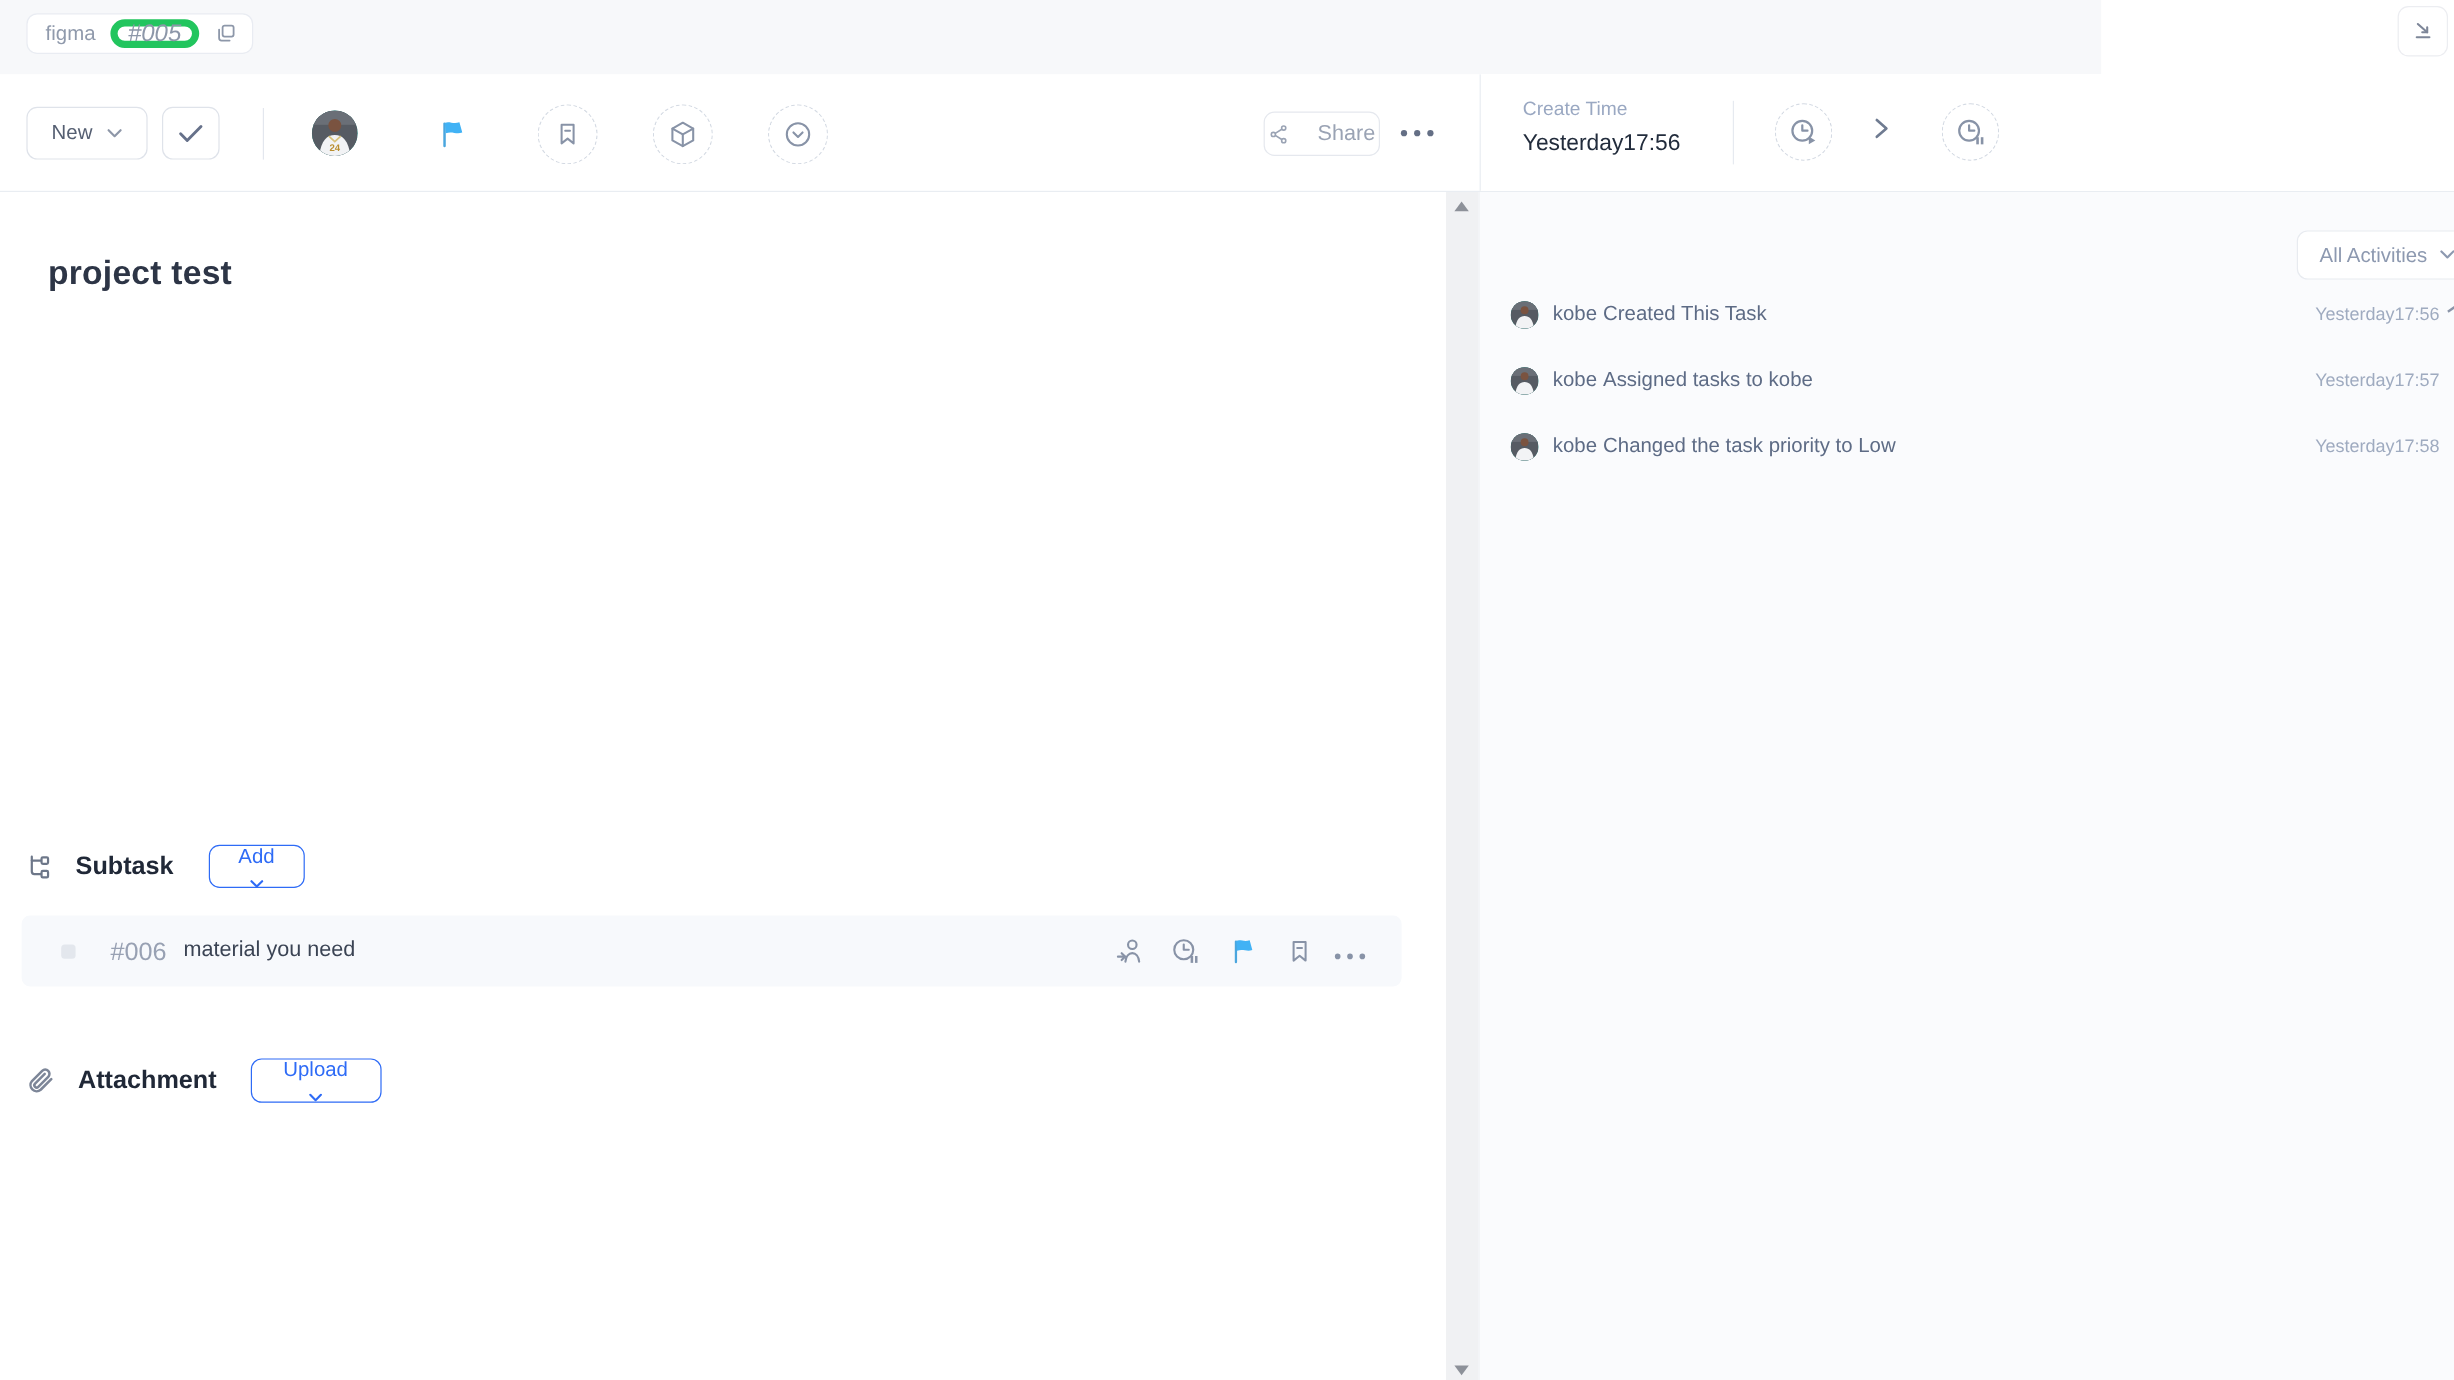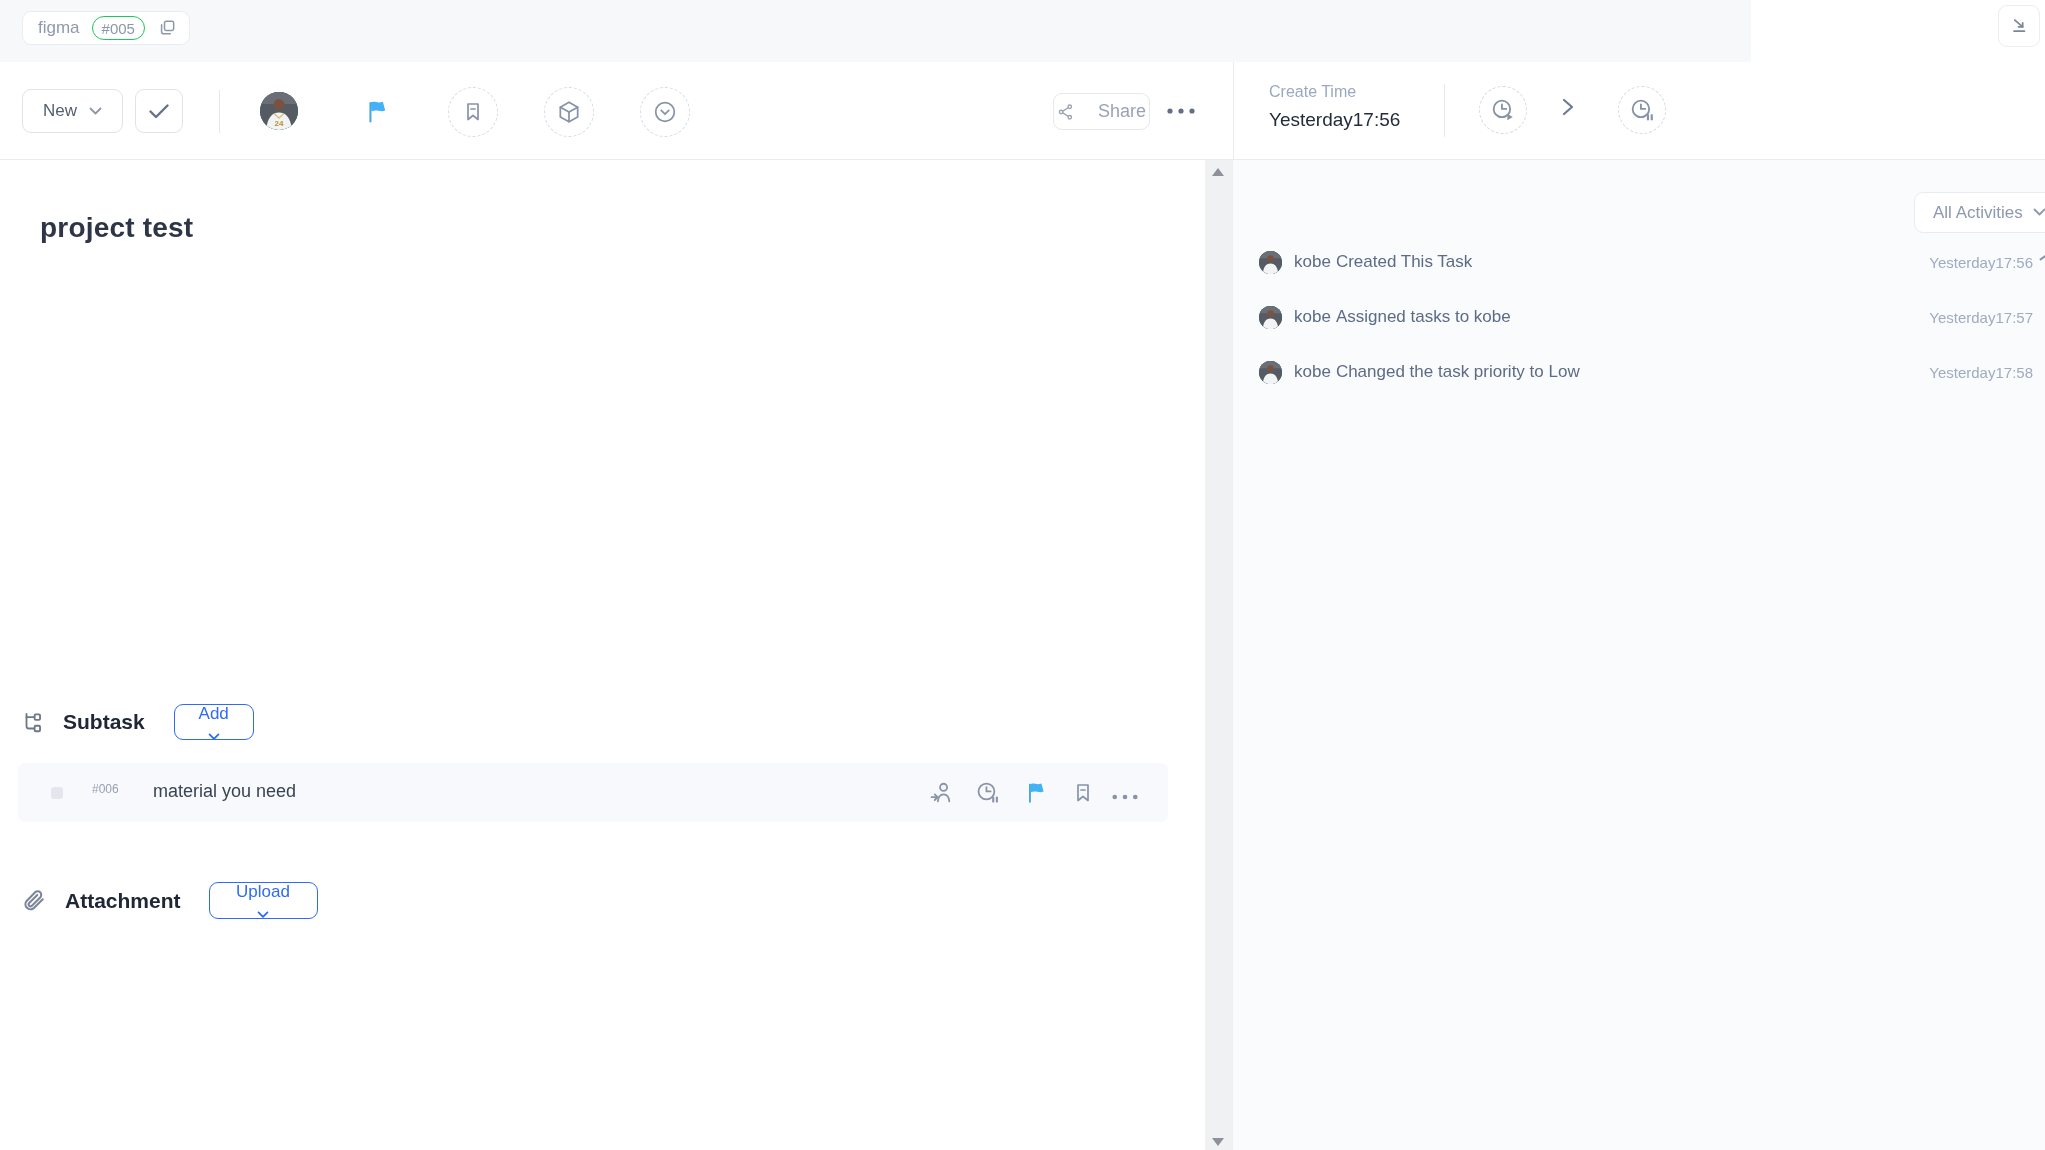--- a/index.html
+++ b/index.html
@@ -5,22 +5,22 @@
   * { margin:0; padding:0; box-sizing:border-box; }
   html,body { background:#fff; }
   body { font-family:"Liberation Sans","DejaVu Sans",sans-serif; }
   .screen { position:relative; width:2045px; height:1150px; overflow:hidden; background:#fff; }
 
   
   .topstrip { position:absolute; left:0; top:0; width:1751px; height:62px; background:#f7f8fa; }
   .crumb-pill { position:absolute; left:22px; top:11px; height:34px; display:flex; align-items:center; gap:12px;
                 padding:0 12px 0 15px; background:#fff; border:1px solid #e9ecf2; border-radius:9px; }
   .crumb-project { font-size:17px; color:#909aac; }
-  .task-badge { display:inline-flex; align-items:center; height:24px; padding:0 9px; border:1px solid #22c55e;
-                border-radius:12px; font-size:15px; color:#8d97a9; }
+  .task-badge { display:inline-flex; align-items:center; height:24px; padding:0 9px; border:6px solid #22c55e;
+                border-radius:12px; font-size:20px; color:#8d97a9;font-style:italic; }
   .icon-btn-plain { display:inline-flex; align-items:center; justify-content:center; background:none; border:none; cursor:pointer; }
   .collapse-btn { position:absolute; left:1998px; top:5px; width:42px; height:42px; background:#fff;
                   border:1px solid #ecedf1; border-radius:9px; display:flex; align-items:center; justify-content:center; }
 
   
   .toolbar { position:absolute; left:0; top:62px; width:2045px; height:98px; background:#fff; border-bottom:1px solid #e9edf2; }
   .btn-outline { position:absolute; display:flex; align-items:center; justify-content:center; gap:12px;
                  background:#fff; border:1px solid #dfe3ea; border-radius:9px; cursor:pointer; }
   .new-btn { left:22px; top:27px; width:101px; height:44px; font-size:17px; color:#555f72; }
   .check-btn { left:135px; top:27px; width:48px; height:44px; }
@@ -58,21 +58,21 @@
   .subtask-head { left:20px; top:544px; }
   .attach-head { left:20px; top:722px; }
   .section-title { font-size:21px; font-weight:700; color:#202837; }
   .blue-btn { display:flex; align-items:center; justify-content:center; gap:9px; background:#fff;
               border:1px solid #2e6bf6; border-radius:9px; color:#2e6bf6; font-size:17px; cursor:pointer;flex-direction:column; }
   .add-btn { width:80px; height:36px; margin-left:12px; }
   .upload-btn { width:109px; height:37px; margin-left:11px; }
 
   .subtask-row { position:absolute; left:18px; top:603px; width:1150px; height:59px; background:#f7f9fc; border-radius:7px; cursor:pointer; }
   .st-check { position:absolute; left:33px; top:24px; width:12px; height:12px; background:#e3e7ed; border-radius:3px; }
-  .st-id { position:absolute; left:74px; top:19px; font-size:12px; color:#98a1b3; }
+  .st-id { position:absolute; left:74px; top:19px; font-size:21px; color:#98a1b3; }
   .st-title { position:absolute; left:135px; top:18px; font-size:18px; color:#3b4454; }
   .st-icon { position:absolute; top:17px; width:25px; height:25px; display:flex; align-items:center; justify-content:center; }
   .sti1 { left:911px; } .sti2 { left:957px; } .sti3 { left:1005px; } .sti4 { left:1052px; } .sti5 { left:1086px; top:21px; width:42px; }
 
   
   .page-scrollbar { position:absolute; left:1205px; top:160px; width:27px; height:990px; background:#f0f1f3; }
   .ps-up, .ps-dn { position:absolute; left:7px; width:0; height:0; border-left:6px solid transparent; border-right:6px solid transparent; }
   .ps-up { top:8px; border-bottom:8px solid #8d9199; }
   .ps-dn { bottom:4px; border-top:8px solid #8d9199; }
 

